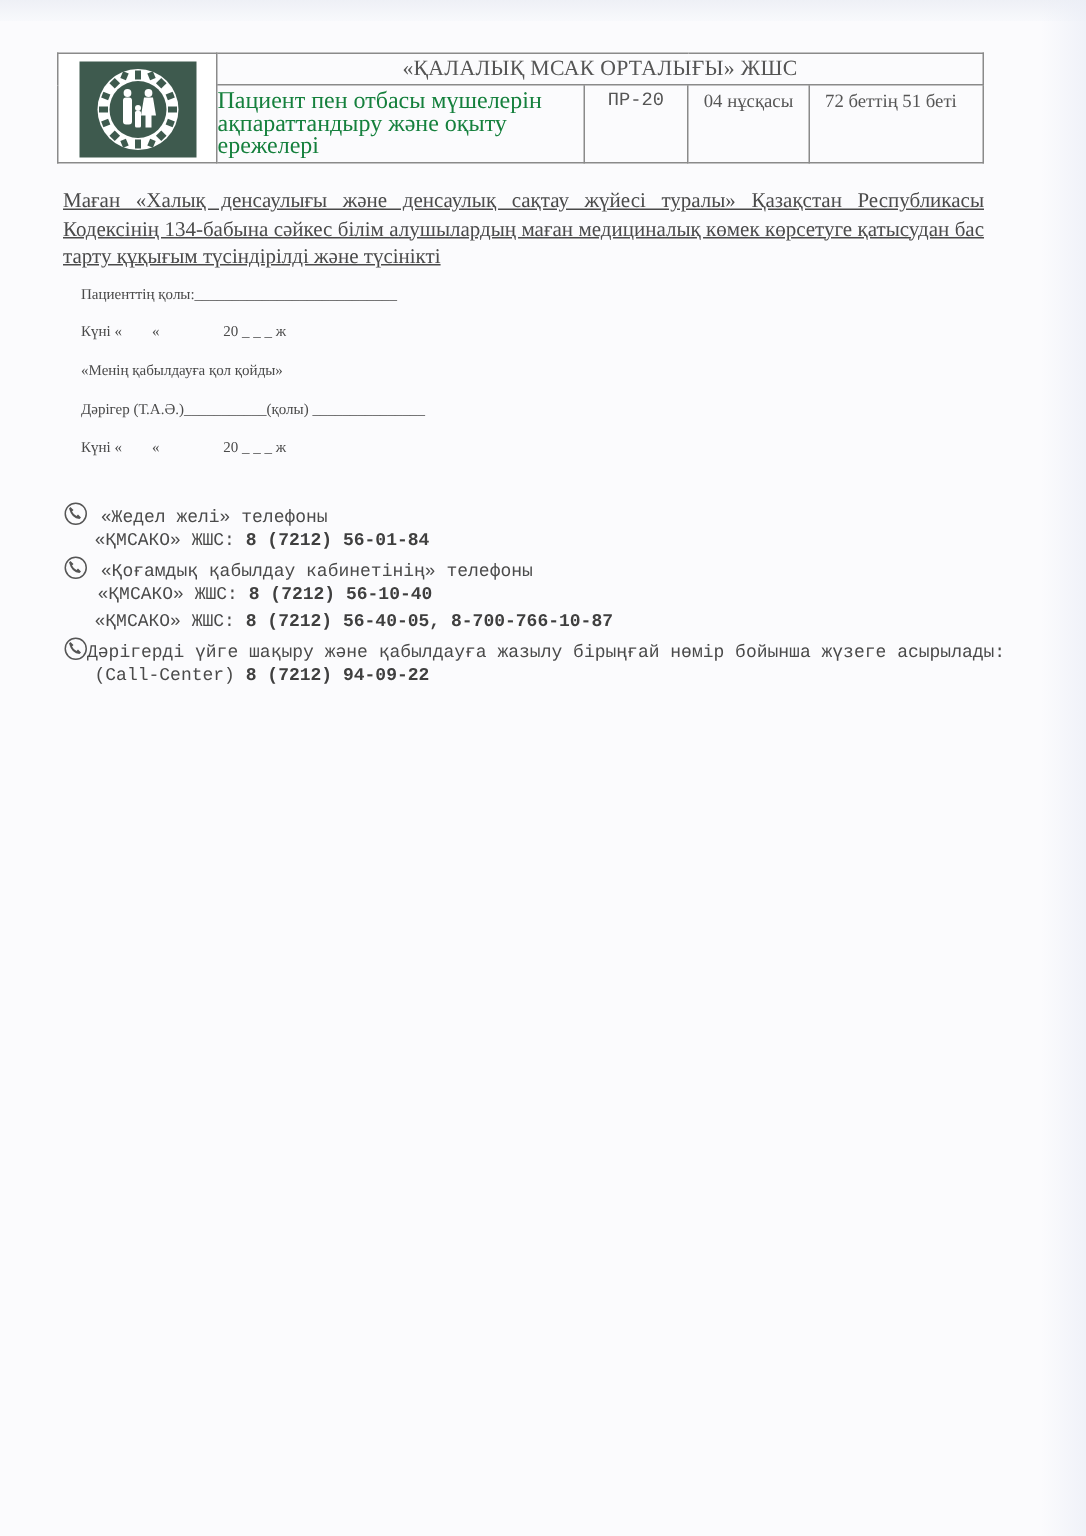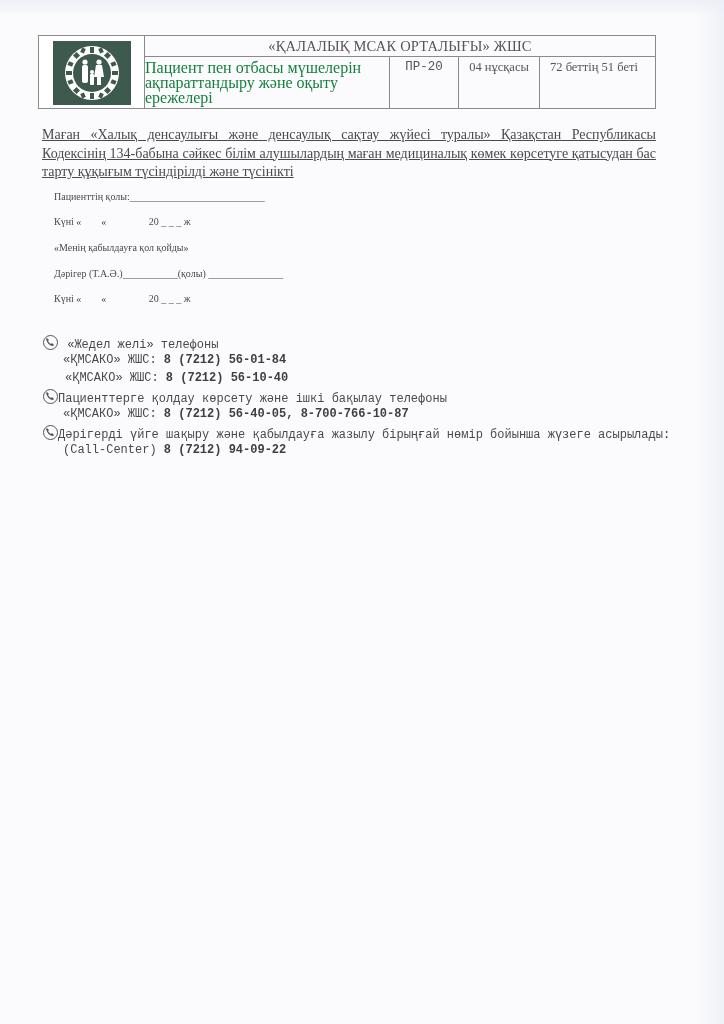--- a/index.html
+++ b/index.html
@@ -126,28 +126,29 @@
   <div class="contact" style="margin-bottom:3px;">
     <div class="c-line">
       <span class="phone-icon"><svg width="10" height="10" viewBox="0 0 10 10">
             <path d="M2 1 L4 3 L3 4 Q4 6 6 7 L7 6 L9 8 L8 9 Q3 9 1 2 Z" fill="#555"></path>
           </svg></span>
       <span>«Жедел желі» телефоны</span>
     </div>
     <div class="c-line c-sub"><span>«ҚМСАКО» ЖШС: </span><b>8 (7212) 56-01-84</b></div>
   </div>
   <div class="contact" style="margin-bottom:3px;">
+    <div class="c-line">
+      <span class="phone-icon"><svg width="10" height="10" viewBox="0 0 10 10">
+            <path d="M2 1 L4 3 L3 4 Q4 6 6 7 L7 6 L9 8 L8 9 Q3 9 1 2 Z" fill="#555"></path>
+          </svg></span>
+      <span>«Қоғамдық қабылдау кабинетінің» телефоны</span>
+    </div>
     <div class="c-line c-sub-b"><span>«ҚМСАКО» ЖШС: </span><b>8 (7212) 56-10-40</b></div>
   </div>
   <div class="contact" style="margin-bottom:3px;">
-    <div class="c-line">
-      <span class="phone-icon" style="margin-right:0;"><svg width="10" height="10" viewBox="0 0 10 10">
-            <path d="M2 1 L4 3 L3 4 Q4 6 6 7 L7 6 L9 8 L8 9 Q3 9 1 2 Z" fill="#555"></path>
-          </svg></span><span>Пациенттерге қолдау көрсету және ішкі бақылау телефоны</span>
-    </div>
     <div class="c-line c-sub"><span>«ҚМСАКО» ЖШС: </span><b>8 (7212) 56-40-05, 8-700-766-10-87</b></div>
   </div>
   <div class="contact">
     <div class="c-line">
       <span class="phone-icon" style="margin-right:0;"><svg width="10" height="10" viewBox="0 0 10 10">
             <path d="M2 1 L4 3 L3 4 Q4 6 6 7 L7 6 L9 8 L8 9 Q3 9 1 2 Z" fill="#555"></path>
           </svg></span><span>Дәрігерді үйге шақыру және қабылдауға жазылу бірыңғай нөмір бойынша жүзеге асырылады:</span>
     </div>
     <div class="c-line c-sub"><span>(Call-Center) </span><b>8 (7212) 94-09-22</b></div>
   </div>

